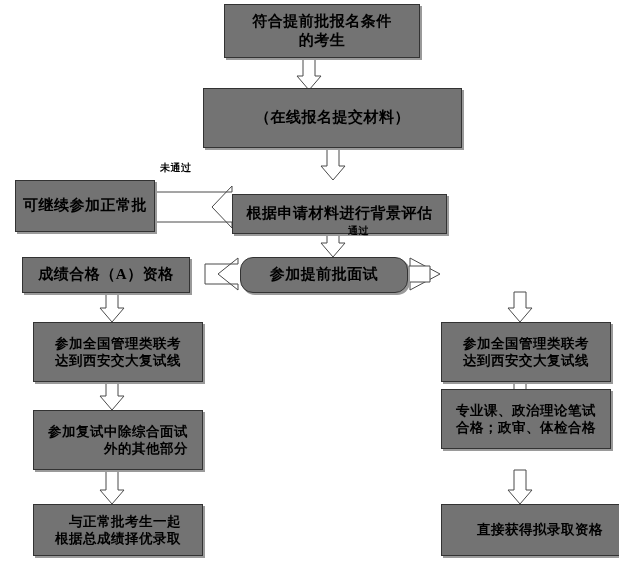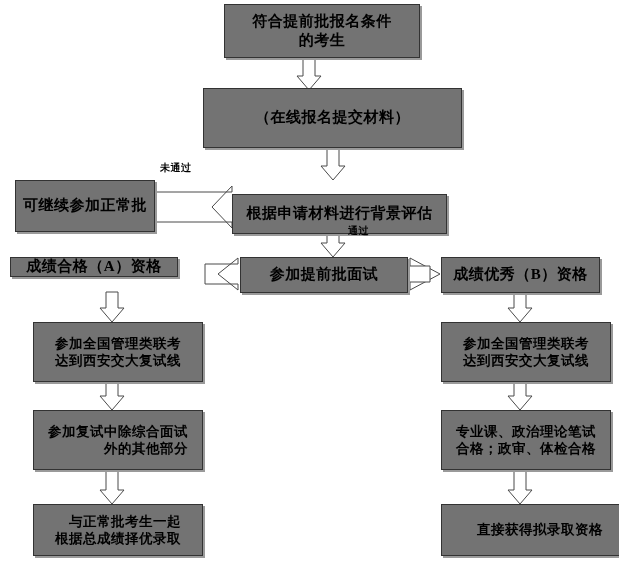--- a/index.html
+++ b/index.html
@@ -113,39 +113,38 @@
   <div class="node sz-lg" style="left:203px; top:88px; width:259px; height:60px;">
     <div style="width:100%;">
       <div>（在线报名提交材料）</div>
     </div>
   </div>
 
   <div class="node sz-lg" style="left:232px; top:180px; width:215px; height:40px;margin-top:14px;">根据申请材料进行背景评估</div>
 
   <div class="node sz-lg" style="left:15px; top:180px; width:140px; height:52px;">可继续参加正常批</div>
 
-  <div class="node sz-lg" style="left:240px; top:257px; width:168px; height:36px;">参加提前批面试</div>
+  <div class="node sz-lg" style="left:240px; top:257px; width:168px; height:36px;border-radius:13px;">参加提前批面试</div>
 
-  <div class="node sz-lg" style="left:10px; top:257px; width:168px; height:20px;">成绩合格（A）资格</div>
+  <div class="node sz-lg" style="left:22px; top:257px; width:168px; height:36px;">成绩合格（A）资格</div>
 
-  <div class="node sz-lg" style="left:441px; top:257px; width:159px; height:36px;">成绩优秀（B）资格</div>
 
   <div class="node sz-sm" style="left:33px; top:322px; width:170px; height:60px;">参加全国管理类联考
 达到西安交大复试线</div>
 
   <div class="node sz-sm" style="left:33px; top:410px; width:170px; height:60px;">参加复试中除综合面试
 外的其他部分</div>
 
   <div class="node sz-sm" style="left:33px; top:504px; width:170px; height:52px;">与正常批考生一起
 根据总成绩择优录取</div>
 
   <div class="node sz-sm" style="left:441px; top:322px; width:170px; height:60px;">参加全国管理类联考
 达到西安交大复试线</div>
 
-  <div class="node sz-sm" style="left:441px; top:410px; width:170px; height:60px;">专业课、政治理论笔试
+  <div class="node sz-sm" style="left:441px; top:389px; width:170px; height:60px;">专业课、政治理论笔试
 合格；政审、体检合格</div>
 
   <div class="node sz-sm" style="left:441px; top:504px; width:198px; height:52px;">直接获得拟录取资格</div>
 
   <div class="edge-label" style="left:160px; top:161px;">未通过</div>
 
   <div class="edge-label" style="left:348px; top:224px;">通过</div>
 
 </div>
 

